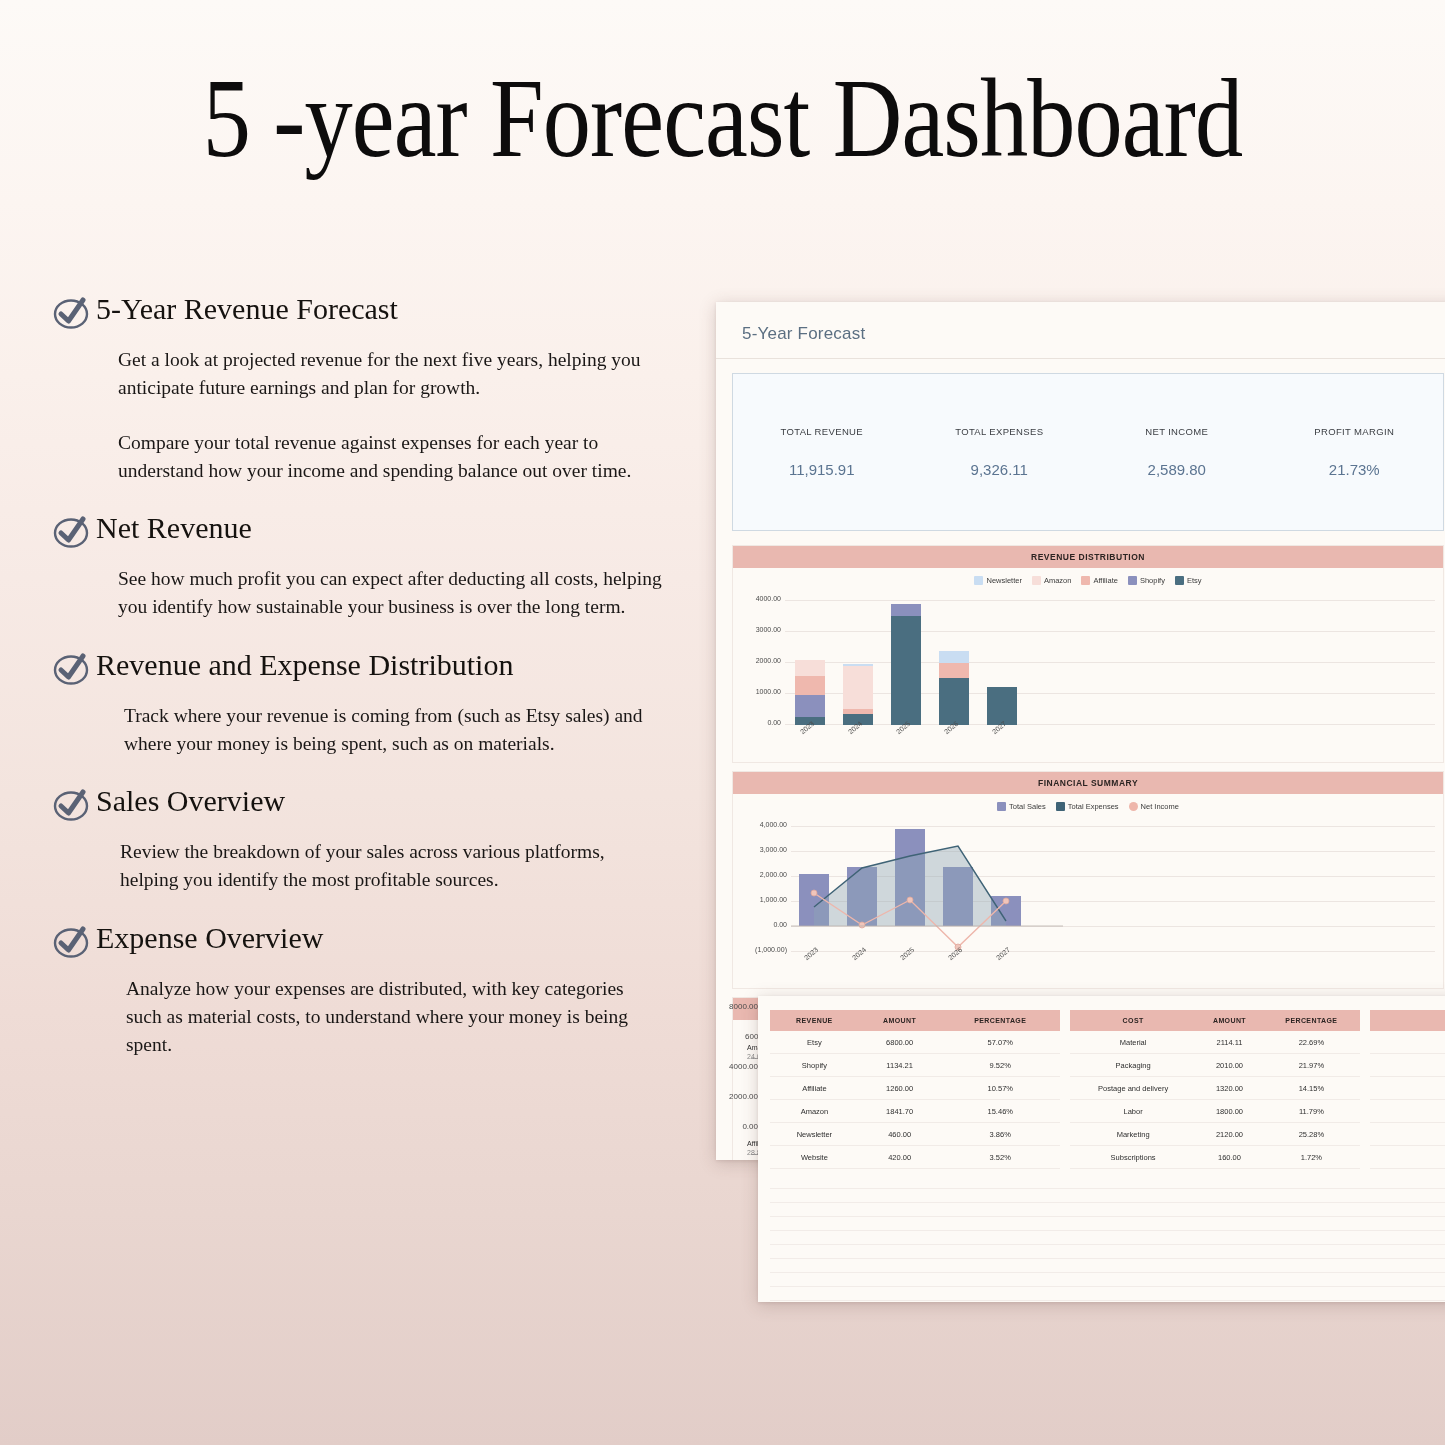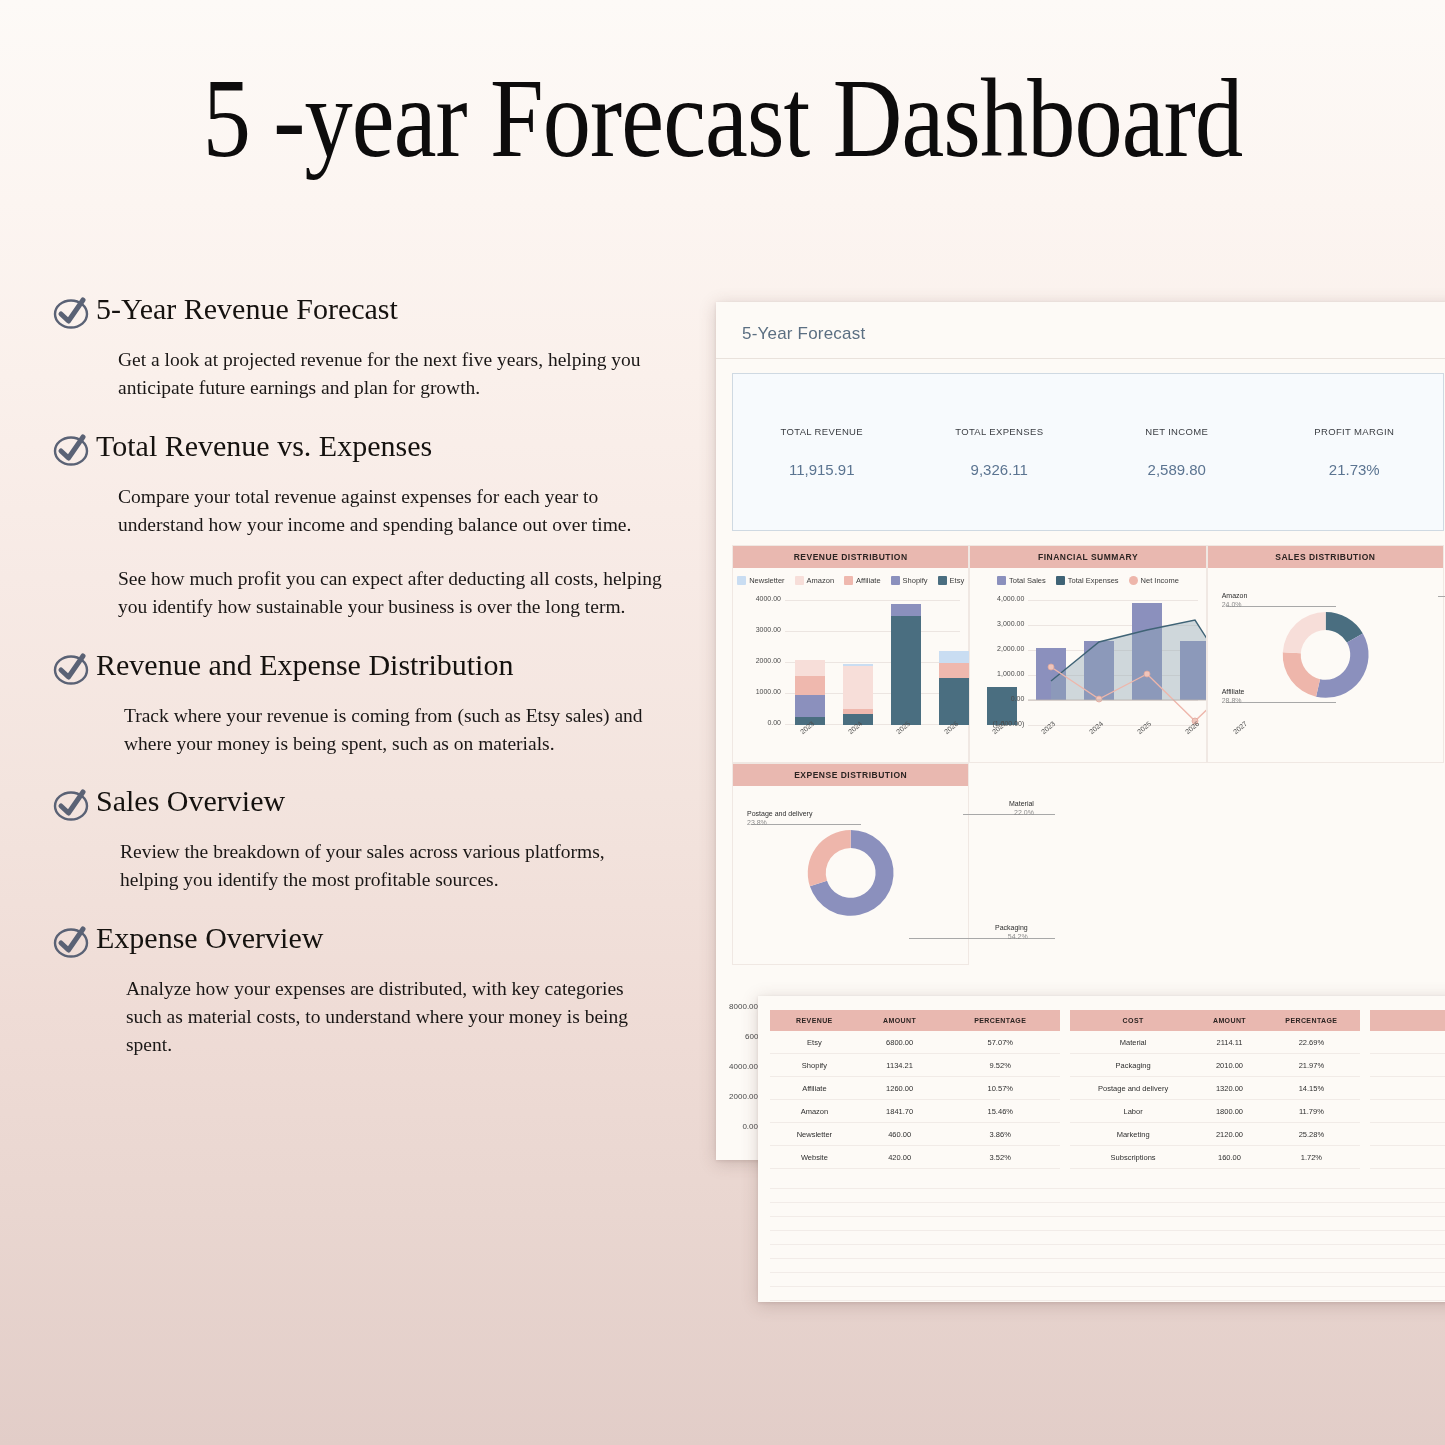--- a/index.html
+++ b/index.html
@@ -143,22 +143,22 @@
   .kpi-value {
     margin-top: 24px;
     font-family: "Liberation Sans", sans-serif;
     font-size: 15px;
     color: #5b7491;
   }
 
   
   .cards {
     display: grid;
-    grid-template-columns: 1fr 1fr 1fr;
-    gap: 0;
+    grid-template-columns: 1fr;
+    gap: 8px;
     margin: 14px 16px 0 16px;
   }
   .card {
     background: #fdfaf6;
     border: 1px solid #f0e8e3;
   }
   .card-title {
     background: #e9b8b0;
     color: #2c2422;
     font-family: "Liberation Sans", sans-serif;
@@ -283,33 +283,33 @@
           <ellipse cx="19" cy="18" rx="16" ry="13.5" fill="none" stroke="#5a6275" stroke-width="2.4"></ellipse>
           <path d="M9 18 L16.5 25 L31 4" fill="none" stroke="#5a6275" stroke-width="5" stroke-linecap="round" stroke-linejoin="round"></path>
         </svg>
       </span>
       <div class="feature-title">5-Year Revenue Forecast</div>
     </div>
     <div class="feature-desc">Get a look at projected revenue for the next five years, helping you anticipate future earnings and plan for growth.</div>
   </div>
 
   <div class="feature f-1">
+    <div class="feature-desc">Compare your total revenue against expenses for each year to understand how your income and spending balance out over time.</div>
+  </div>
+
+  <div class="feature f-2">
     <div class="feature-head">
       <span class="check-icon">
         <svg width="38" height="34" viewBox="0 0 38 34">
           <ellipse cx="19" cy="18" rx="16" ry="13.5" fill="none" stroke="#5a6275" stroke-width="2.4"></ellipse>
           <path d="M9 18 L16.5 25 L31 4" fill="none" stroke="#5a6275" stroke-width="5" stroke-linecap="round" stroke-linejoin="round"></path>
         </svg>
       </span>
-      <div class="feature-title">Total Revenue vs. Expenses</div>
-    </div>
-    <div class="feature-desc">Compare your total revenue against expenses for each year to understand how your income and spending balance out over time.</div>
-  </div>
-
-  <div class="feature f-2">
+      <div class="feature-title">Net Revenue</div>
+    </div>
     <div class="feature-desc">See how much profit you can expect after deducting all costs, helping you identify how sustainable your business is over the long term.</div>
   </div>
 
   <div class="feature f-3">
     <div class="feature-head">
       <span class="check-icon">
         <svg width="38" height="34" viewBox="0 0 38 34">
           <ellipse cx="19" cy="18" rx="16" ry="13.5" fill="none" stroke="#5a6275" stroke-width="2.4"></ellipse>
           <path d="M9 18 L16.5 25 L31 4" fill="none" stroke="#5a6275" stroke-width="5" stroke-linecap="round" stroke-linejoin="round"></path>
         </svg>

